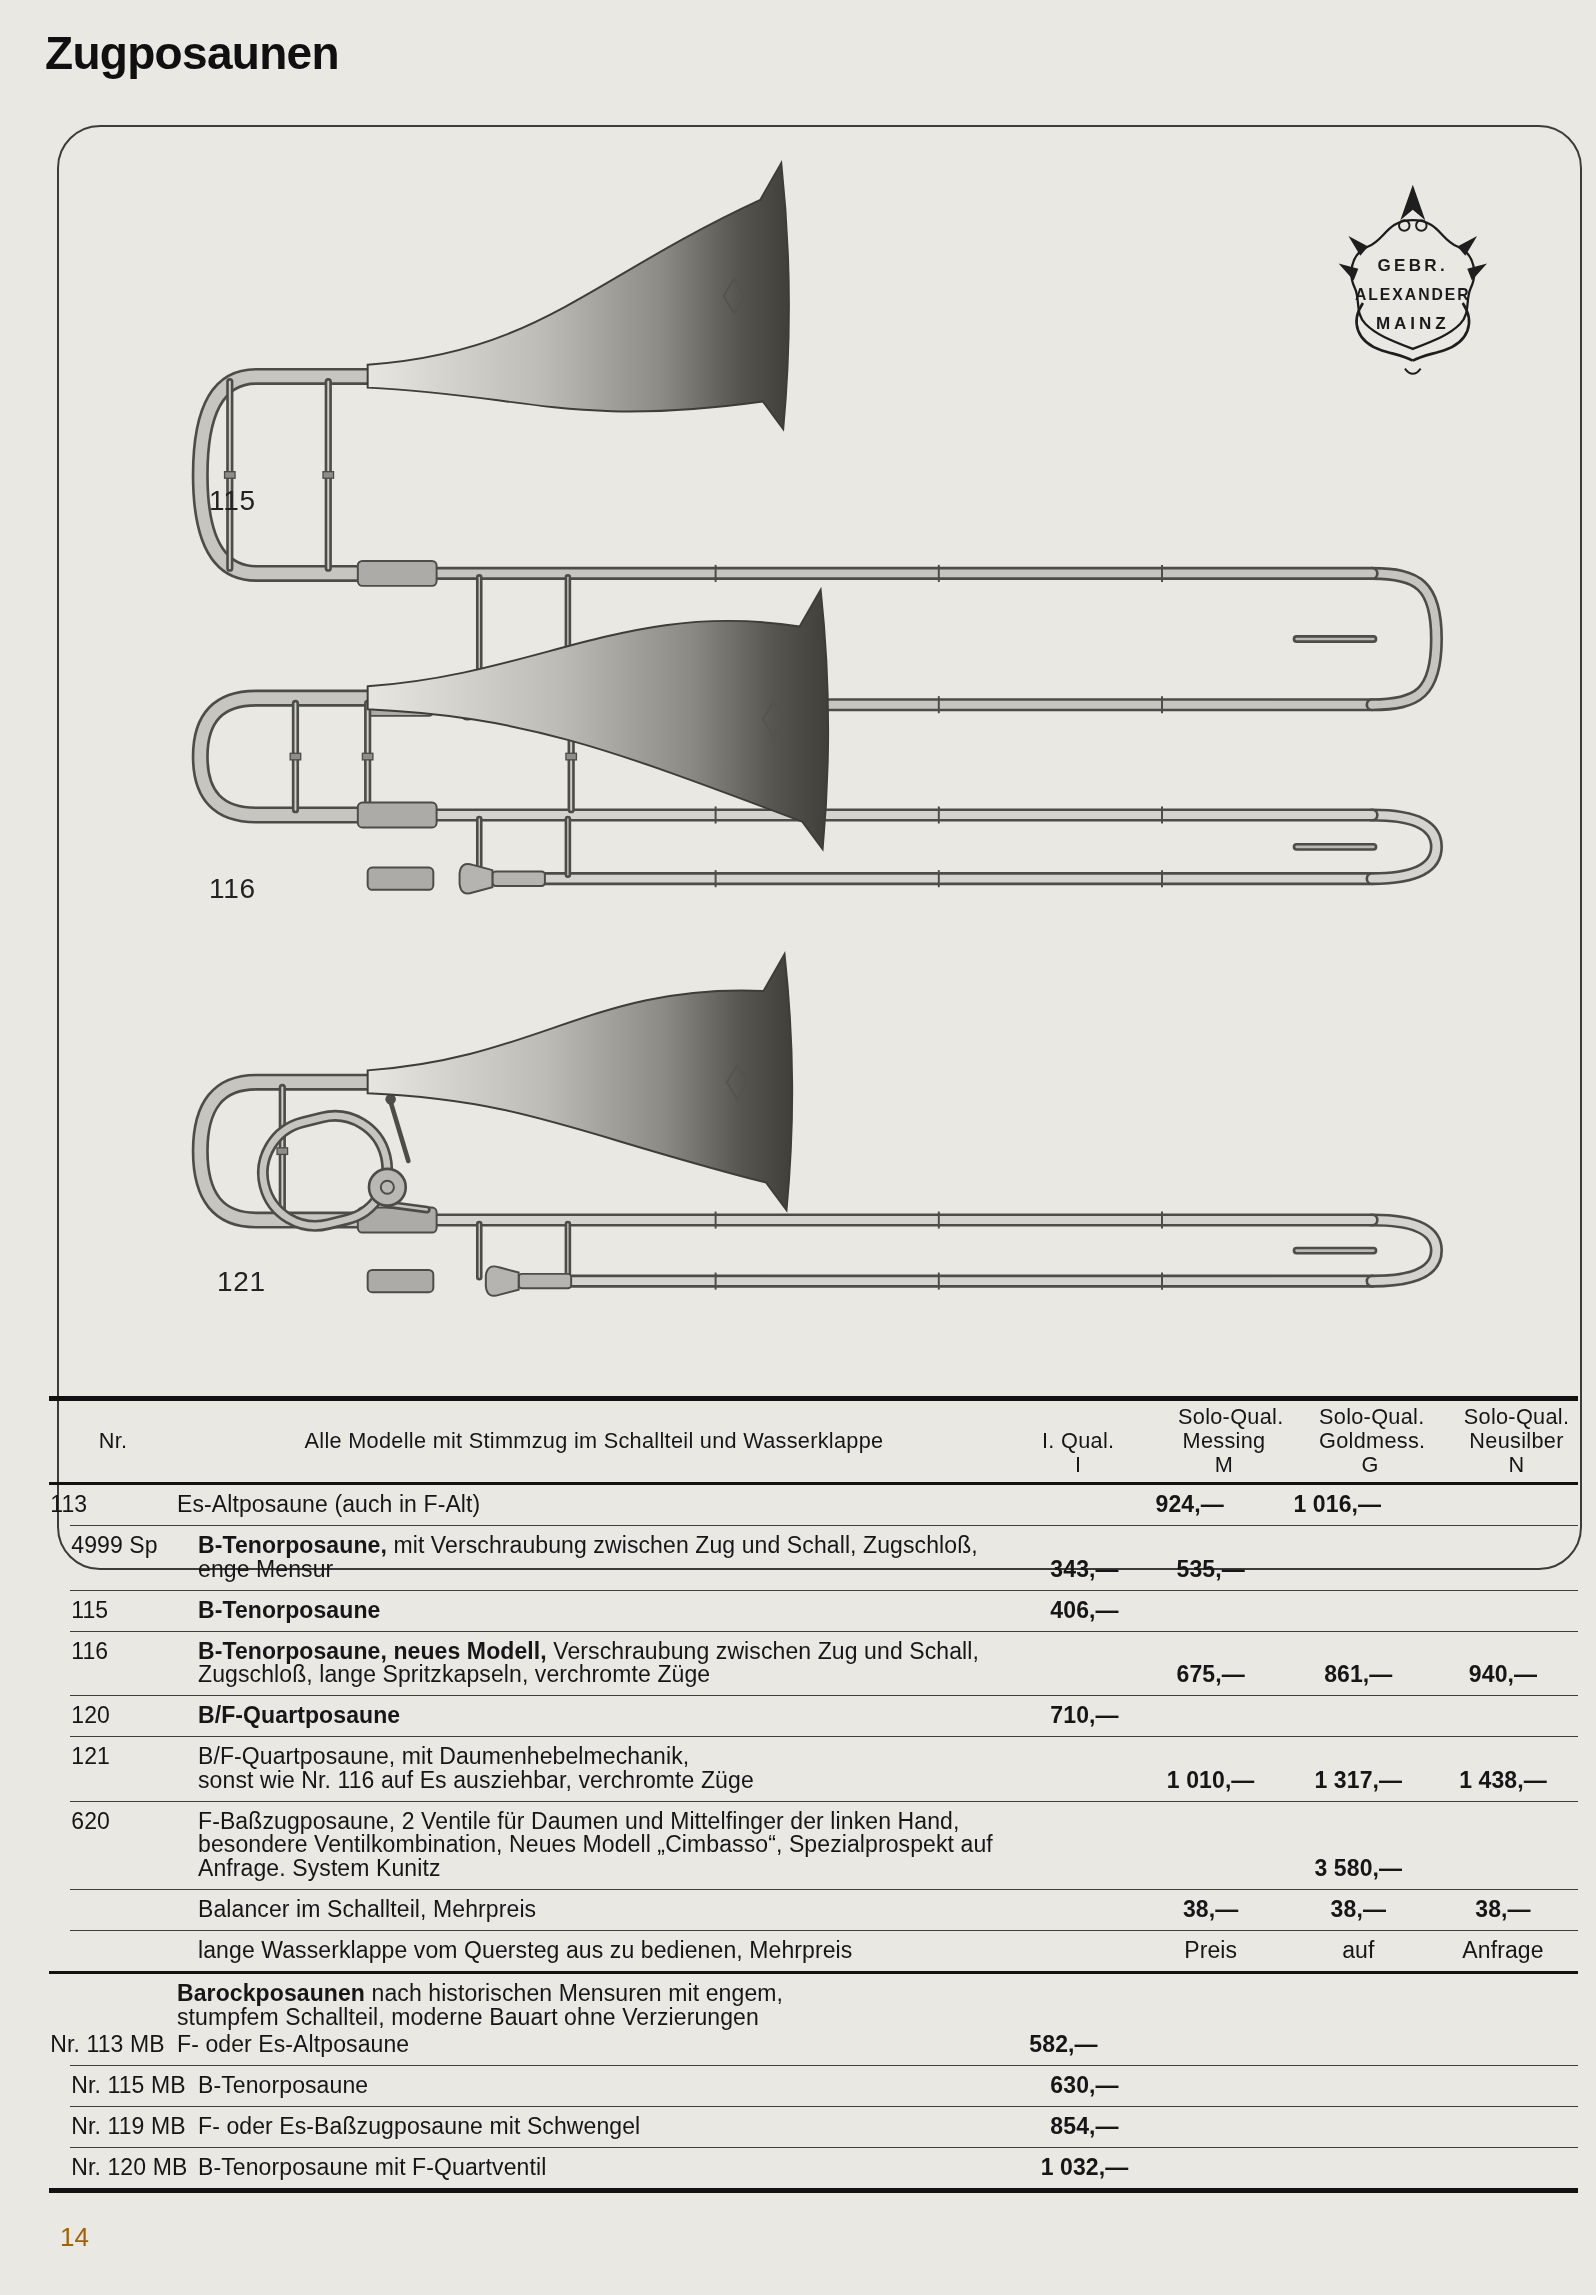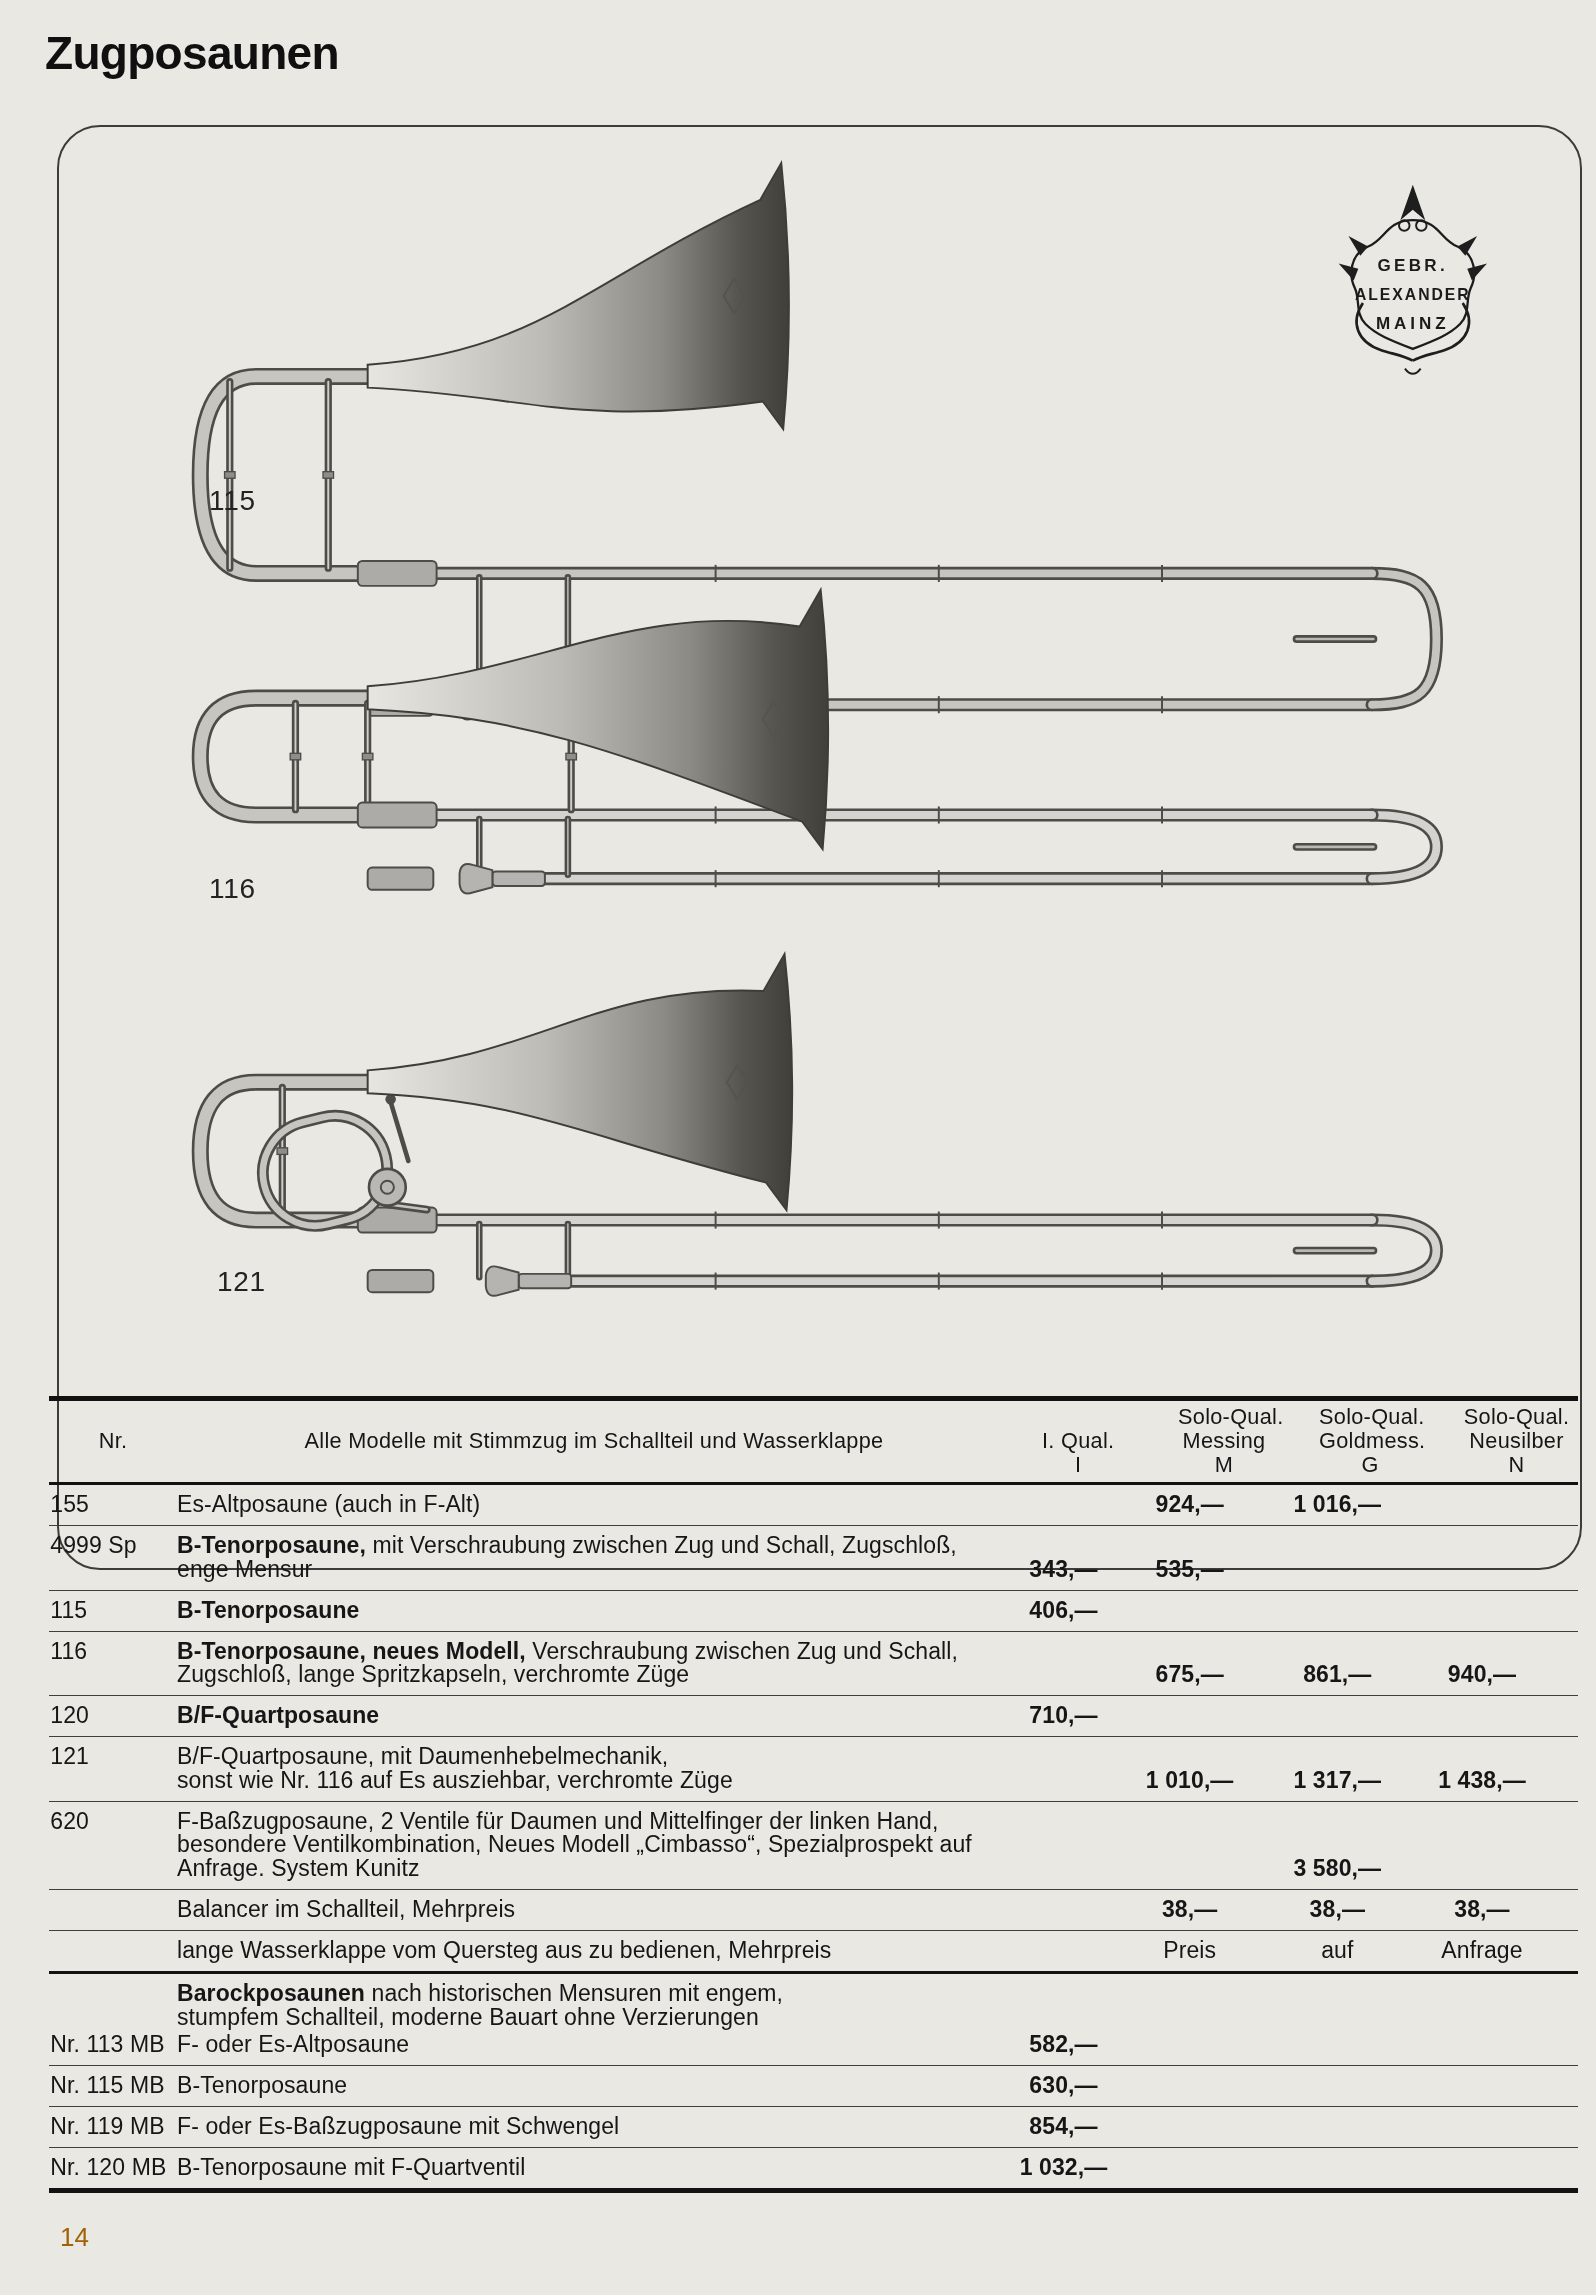--- a/index.html
+++ b/index.html
@@ -43,21 +43,21 @@
   }
   .hline{min-height:24px;white-space:nowrap;text-align:center;}
   .hc-i .hline{padding-left:16.4px;}
   .hc-m .hline{padding-left:49px;}
   .hc-g .hline{padding-left:49px;}
   .hc-n .hline{padding-left:33px;}
   .trow{
     display:grid;grid-template-columns:128px 834px 118px 141px 151px 158px;
     padding:7.9px 0 8.5px;
   }
-  .rt-thin{border-top:1.3px solid #3e3e3c;}
+  .rt-thin{border-top:1.3px solid #3e3e3c;margin-left:21px;}
   .rt-thick{border-top:3.9px solid #121212;}
   .row-barock{padding-top:7.9px;padding-bottom:1.3px;}
   .row-tight-top{padding-top:2.6px;}
   .cell-nr{white-space:nowrap;padding-left:1.3px;}
   .dline{white-space:nowrap;}
   .dline b{font-weight:700;}
   .price{text-align:center;font-weight:700;align-self:end;white-space:nowrap;}
   .price.pl{font-weight:400;}
   .price.i{padding-right:13px;}
   .price.m{padding-right:19.7px;}
@@ -250,21 +250,21 @@
         <div class="hline">Goldmess.</div>
         <div class="hline">G</div>
       </div>
       <div class="hc-p hc-n">
         <div class="hline">Solo-Qual.</div>
         <div class="hline">Neusilber</div>
         <div class="hline">N</div>
       </div>
     </div>
     <div class="trow rt-none">
-      <div class="cell-nr">155</div>
+      <div class="cell-nr">113</div>
       <div class="cell-desc">
         <div class="dline"><span>Es-Altposaune (auch in F-Alt)</span></div>
       </div>
       <div class="price i"></div>
       <div class="price m">924,—</div>
       <div class="price g">1 016,—</div>
       <div class="price n"></div>
     </div>
     <div class="trow rt-thin">
       <div class="cell-nr">4999 Sp</div>

